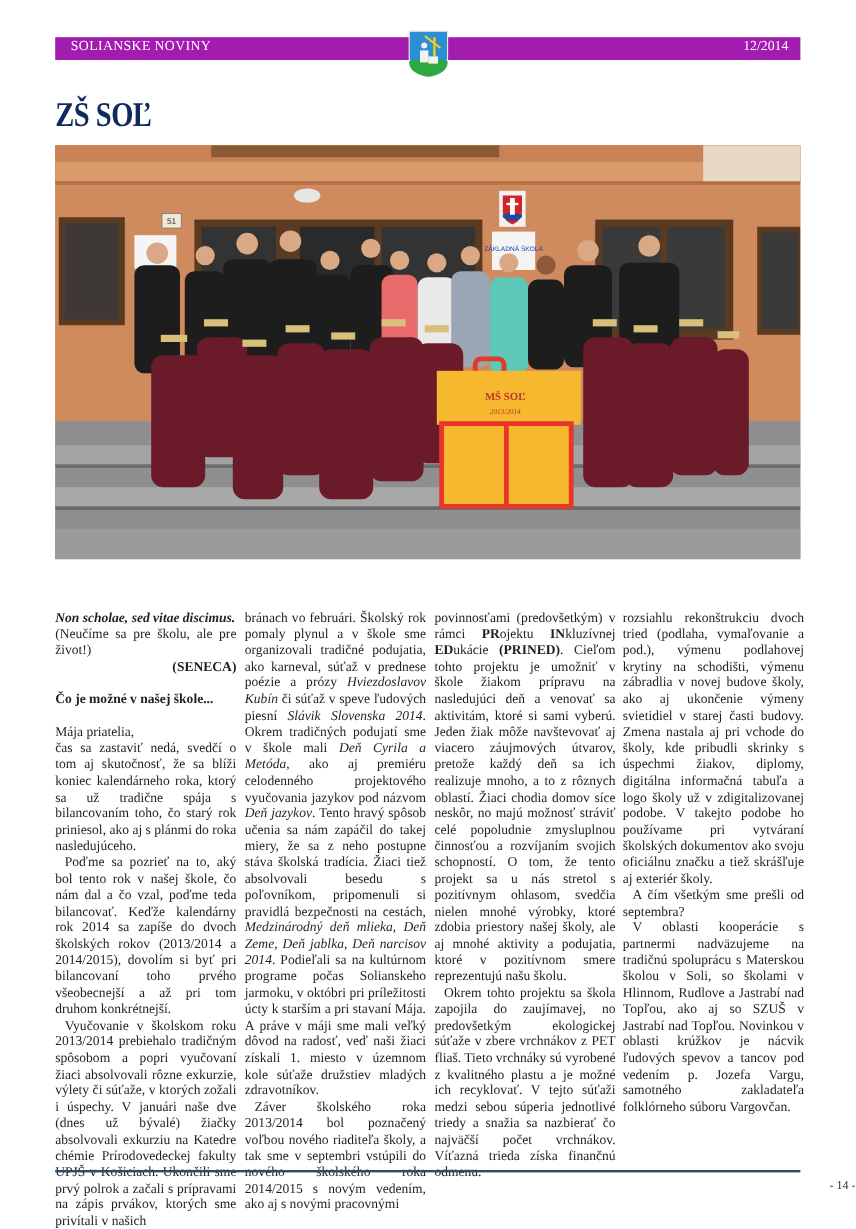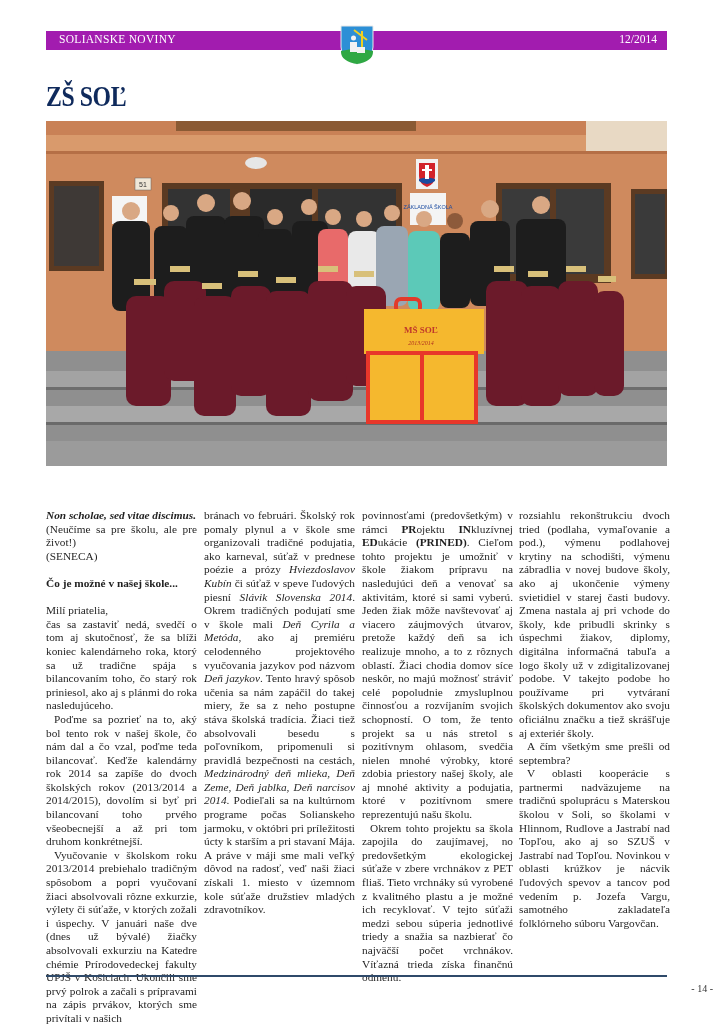--- a/index.html
+++ b/index.html
@@ -21,21 +21,21 @@
   .photo { position: absolute; left: 46px; top: 121px; width: 621px; height: 345px; overflow: hidden;
            background: #c98a60; }
 
   .columns { position: absolute; left: 46px; top: 473px; width: 623px; height: 492px; margin-top: 36px; }
   .col { position: absolute; top: 0; width: 151px; font-size: 11.3px; line-height: 13.6px;
          text-align: justify; hyphens: auto; }
   .col p { margin: 0; }
   .col .indent { text-indent: 8px; }
   .c1 { left: 0; } .c2 { left: 158px; } .c3 { left: 316px; } .c4 { left: 473px; }
   .motto { font-style: italic; font-weight: bold; }
-  .right { text-align: left; }
+  .right { text-align: right; font-weight: bold; }
   .subhead { font-weight: bold; margin-top: 13.6px !important; }
   .gap { height: 13.6px; }
   i { font-style: italic; }
   b { font-weight: bold; }
 
   .footer-rule { position: absolute; left: 46px; top: 975px; width: 621px; height: 2px; background: #2f4a6a; }
   .page-num { position: absolute; left: 0; width: 713px; top: 983px; text-align: right; font-size: 10px; color: #333; }
 </style>
 </head>
 <body>
@@ -168,28 +168,29 @@
   </g>
 </svg>
 
 <div class="columns">
   <div class="col c1">
     <p class="motto">Non scholae, sed vitae discimus.</p>
     <p>(Neučíme sa pre školu, ale pre život!)</p>
     <p class="right">(SENECA)</p>
     <p class="subhead">Čo je možné v našej škole...</p>
     <div class="gap"></div>
-    <p>Milí priatelia,</p>
+    <p>Mája priatelia,</p>
     <p>čas sa zastaviť nedá, svedčí o tom aj skutočnosť, že sa blíži koniec kalendárneho roka, ktorý sa už tradične spája s bilancovaním toho, čo starý rok priniesol, ako aj s plánmi do roka nasledujúceho.</p>
     <p class="indent">Poďme sa pozrieť na to, aký bol tento rok v našej škole, čo nám dal a čo vzal, poďme teda bilancovať. Keďže kalendárny rok 2014 sa zapíše do dvoch školských rokov (2013/2014 a 2014/2015), dovolím si byť pri bilancovaní toho prvého všeobecnejší a až pri tom druhom konkrétnejší.</p>
     <p class="indent">Vyučovanie v školskom roku 2013/2014 prebiehalo tradičným spôsobom a popri vyučovaní žiaci absolvovali rôzne exkurzie, výlety či súťaže, v ktorých zožali i úspechy. V januári naše dve (dnes už bývalé) žiačky absolvovali exkurziu na Katedre chémie Prírodovedeckej fakulty UPJŠ v Košiciach. Ukončili sme prvý polrok a začali s prípravami na zápis prvákov, ktorých sme privítali v našich</p>
   </div>
 
   <div class="col c2">
     <p><span>bránach vo februári. Školský rok pomaly plynul a v škole sme organizovali tradičné podujatia, ako karneval, súťaž v prednese poézie a prózy </span><i>Hviezdoslavov Kubín</i><span> či súťaž v speve ľudových piesní </span><i>Slávik Slovenska 2014</i><span>. Okrem tradičných podujatí sme v škole mali </span><i>Deň Cyrila a Metóda</i><span>, ako aj premiéru celodenného projektového vyučovania jazykov pod názvom </span><i>Deň jazykov</i><span>. Tento hravý spôsob učenia sa nám zapáčil do takej miery, že sa z neho postupne stáva školská tradícia. Žiaci tiež absolvovali besedu s poľovníkom, pripomenuli si pravidlá bezpečnosti na cestách, </span><i>Medzinárodný deň mlieka, Deň Zeme, Deň jablka, Deň narcisov 2014</i><span>. Podieľali sa na kultúrnom programe počas Solianskeho jarmoku, v októbri pri príležitosti úcty k starším a pri stavaní Mája. A práve v máji sme mali veľký dôvod na radosť, veď naši žiaci získali 1. miesto v územnom kole súťaže družstiev mladých zdravotníkov.</span></p>
+    <p class="indent">Záver školského roka 2013/2014 bol poznačený voľbou nového riaditeľa školy, a tak sme v septembri vstúpili do nového školského roka 2014/2015 s novým vedením, ako aj s novými pracovnými</p>
   </div>
 
   <div class="col c3">
     <p><span>povinnosťami (predovšetkým) v rámci </span><b>PR</b><span>ojektu </span><b>IN</b><span>kluzívnej </span><b>ED</b><span>ukácie </span><b>(PRINED)</b><span>. Cieľom tohto projektu je umožniť v škole žiakom prípravu na nasledujúci deň a venovať sa aktivitám, ktoré si sami vyberú. Jeden žiak môže navštevovať aj viacero záujmových útvarov, pretože každý deň sa ich realizuje mnoho, a to z rôznych oblastí. Žiaci chodia domov síce neskôr, no majú možnosť stráviť celé popoludnie zmysluplnou činnosťou a rozvíjaním svojich schopností. O tom, že tento projekt sa u nás stretol s pozitívnym ohlasom, svedčia nielen mnohé výrobky, ktoré zdobia priestory našej školy, ale aj mnohé aktivity a podujatia, ktoré v pozitívnom smere reprezentujú našu školu.</span></p>
     <p class="indent">Okrem tohto projektu sa škola zapojila do zaujímavej, no predovšetkým ekologickej súťaže v zbere vrchnákov z PET fliaš. Tieto vrchnáky sú vyrobené z kvalitného plastu a je možné ich recyklovať. V tejto súťaži medzi sebou súperia jednotlivé triedy a snažia sa nazbierať čo najväčší počet vrchnákov. Víťazná trieda získa finančnú odmenu.</p>
   </div>
 
   <div class="col c4">
     <p>rozsiahlu rekonštrukciu dvoch tried (podlaha, vymaľovanie a pod.), výmenu podlahovej krytiny na schodišti, výmenu zábradlia v novej budove školy, ako aj ukončenie výmeny svietidiel v starej časti budovy. Zmena nastala aj pri vchode do školy, kde pribudli skrinky s úspechmi žiakov, diplomy, digitálna informačná tabuľa a logo školy už v zdigitalizovanej podobe. V takejto podobe ho používame pri vytváraní školských dokumentov ako svoju oficiálnu značku a tiež skrášľuje aj exteriér školy.</p>
     <p class="indent">A čím všetkým sme prešli od septembra?</p>

